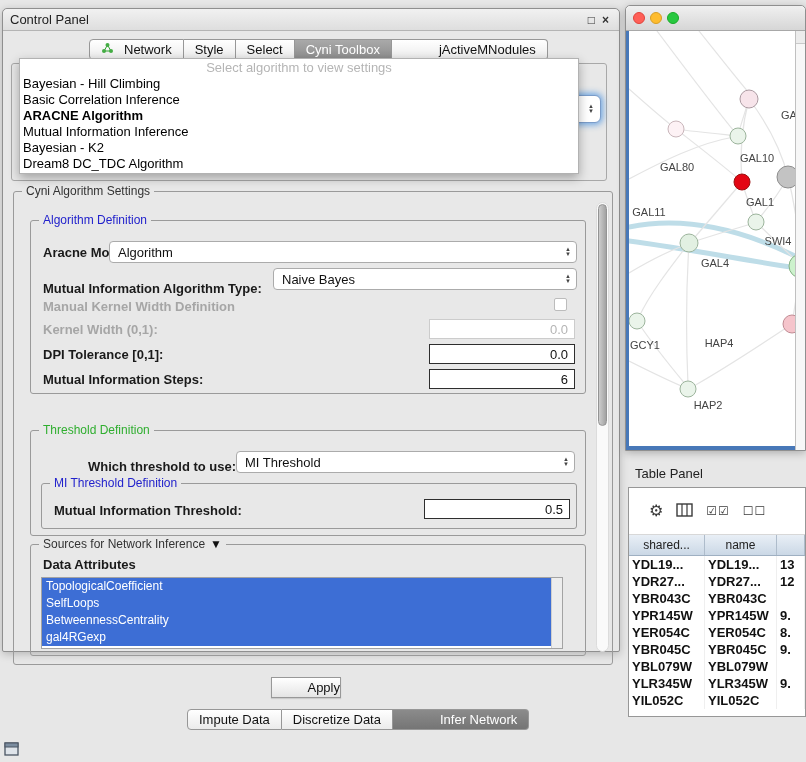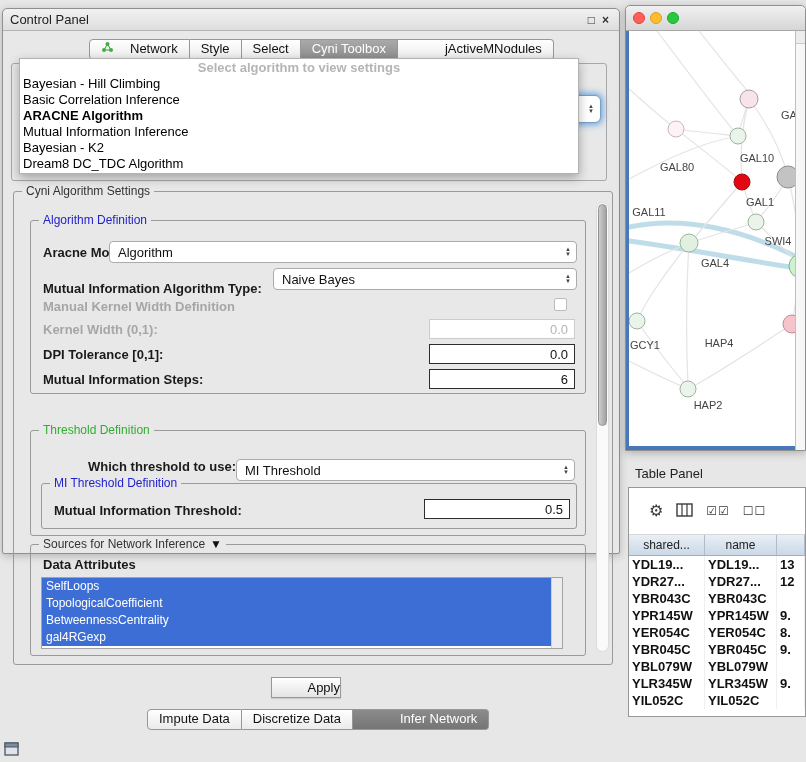--- a/index.html
+++ b/index.html
@@ -2,55 +2,55 @@
 <html><head>
 <meta charset="utf-8">
 <style>
   * { margin:0; padding:0; box-sizing:border-box; }
   html,body { width:806px; height:762px; }
   body { font-family:"Liberation Sans","DejaVu Sans",sans-serif; background:#e7e7e7; }
   #screen { position:relative; width:806px; height:762px; background:#e7e7e7; overflow:hidden; }
   .abs { position:absolute; }
 
   
-  .cp-window { left:2px; top:8px; width:618px; height:546px; background:#e8e8e8;
+  .cp-window { left:2px; top:8px; width:618px; height:644px; background:#e8e8e8;
                border:1px solid #8f8f8f; border-radius:5px 5px 2px 2px; box-shadow:0 2px 8px rgba(0,0,0,.22); }
   .cp-titlebar { position:absolute; left:0; top:0; right:0; height:22px;
                  background:linear-gradient(#f1f1f1,#dedede); border-bottom:1px solid #b4b4b4;
                  border-radius:5px 5px 0 0; }
   .cp-title { position:absolute; left:7px; top:3px; font-size:13px; color:#222; }
   .cp-win-icons { position:absolute; right:10px; top:2px; display:flex; gap:7px; color:#333; }
   .cp-win-icons span { font-size:12px; line-height:18px; cursor:default; }
   .icon-close { font-weight:bold; font-size:14px; }
 
   
   .cp-tabs { display:flex; }
   .tab { border:1px solid #979797; border-left:none; background:linear-gradient(#ffffff,#ebebeb);
-         padding:2px 11px; font-size:13px; color:#111; height:21px; line-height:16px; display:flex; align-items:flex-end; gap:16px; }
+         padding:2px 11px; font-size:13px; color:#111; height:21px; line-height:16px; display:flex; align-items:center; gap:10px; }
   .tab:first-child { border-left:1px solid #979797; border-radius:4px 0 0 4px; }
   .tab:last-child { border-radius:0 4px 4px 0;padding-left:47px; }
   .tab.active { background:linear-gradient(#a9a9a9,#8d8d8d); color:#fff; }
 
   
   .groupbox { position:absolute; border:1px solid #9a9a9a; border-radius:3px; }
   .gb-legend { position:absolute; top:-8px; left:8px; background:#e8e8e8; padding:0 4px;
                font-size:12px; color:#333; white-space:nowrap; display:flex; align-items:center; gap:5px; }
   .gb-legend.blue  { color:#2222cc; }
   .gb-legend.green { color:#2fae2f; }
 
   .hidden-group { left:8px; top:54px; width:596px; height:118px; border:1px solid #a8a8a8;
                   border-radius:3px; background:#e8e8e8; z-index:1; }
   .combo-fragment { left:560px; top:86px; width:38px; height:28px; background:#fff;
                     border:1px solid #7a9cc9; border-radius:6px; z-index:2;
                     box-shadow:0 0 6px 2px rgba(100,160,225,.9); display:flex; align-items:center; justify-content:flex-end; padding-right:4px; }
 
   
   .popup { left:16px; top:49px; width:560px; height:116px; background:#fff; border:1px solid #b2b2b2;
            box-shadow:0 4px 10px rgba(0,0,0,.3); z-index:5; padding-top:1px; }
-  .algo-placeholder { height:16px; line-height:16px; text-align:center; color:#b5b5b5; font-size:13px;font-weight:bold; }
+  .algo-placeholder { height:16px; line-height:16px; text-align:center; color:#b5b5b5; font-size:13px; }
   .algo-item { height:16px; line-height:16px; padding-left:3px; font-size:13px; color:#000; white-space:nowrap; }
   .algo-item.sel { font-weight:bold; }
 
   
   .lbl  { position:absolute; font-size:13px; font-weight:bold; color:#1a1a1a; white-space:nowrap; }
   .lbl.dim { color:#a6a6a6; }
   .plain { font-weight:normal; }
   .combo { position:absolute; height:22px; background:#fff; border:1px solid #ababab; border-radius:4px;
            display:flex; align-items:center; justify-content:space-between; padding:0 3px 0 8px; font-size:13px; color:#111; }
   .combo-arrows { display:flex; flex-direction:column; align-items:center; justify-content:center; color:#444; padding:0 2px; }
@@ -70,21 +70,21 @@
   
   .attr-list { position:absolute; background:#fff; border:1px solid #a3a3a3; overflow:hidden; }
   .attr-rows { position:absolute; left:0; top:0; right:11px; bottom:0; }
   .attr-row { height:17px; line-height:17px; background:#3d6ed5; color:#fff; font-size:12px; padding-left:4px; white-space:nowrap; overflow:hidden; }
   .attr-vscroll { position:absolute; right:0; top:0; bottom:0; width:11px; background:#ededed; border-left:1px solid #cfcfcf; }
 
   .apply-btn { position:absolute; width:70px; height:21px; border:1px solid #989898; border-radius:0;
                background:linear-gradient(#ffffff,#e4e4e4); font-size:13px; color:#111;
                display:flex; align-items:center; justify-content:flex-end; box-shadow:0 1px 1px rgba(0,0,0,.12); }
 
-  .bottom-tabs { display:flex; }
+  .bottom-tabs { display:flex;margin-left:40px; }
   .bottom-tabs .tab.active { background:linear-gradient(#8b8b8b,#757575); color:#fff; }
 
   
   .net-window { left:625px; top:5px; width:181px; height:446px; background:#fff;
                 border:1px solid #8f8f8f; border-radius:5px 5px 0 0; box-shadow:0 2px 8px rgba(0,0,0,.25); }
   .net-titlebar { position:absolute; left:0; top:0; right:0; height:25px;
                   background:linear-gradient(#f0f0f0,#d6d6d6); border-bottom:1px solid #a8a8a8;
                   border-radius:5px 5px 0 0; display:flex; align-items:center; padding-left:7px; gap:5px; }
   .light { width:12px; height:12px; border-radius:50%; display:inline-block; }
   .light.red    { background:#ff5f57; border:1px solid #df443c; }
@@ -221,21 +221,21 @@
         <div class="field" style="left:398px;top:148px;width:146px">
           <span>6</span>
         </div>
       </div>
 
 
       <div class="groupbox" style="left:16px;top:238px;width:556px;height:106px">
         <span class="gb-legend green">Threshold Definition</span>
 
         <span class="lbl" style="left:57px;top:28px">Which threshold to use:</span>
-        <div class="combo" style="left:205px;top:28px;width:339px">
+        <div class="combo" style="left:205px;top:20px;width:339px">
           <span>MI Threshold</span>
           <span class="combo-arrows">
               <i>▲</i>
               <i>▼</i>
             </span>
         </div>
 
         <div class="groupbox" style="left:10px;top:52px;width:536px;height:46px">
           <span class="gb-legend blue">MI Threshold Definition</span>
           <span class="lbl" style="left:12px;top:19px">Mutual Information Threshold:</span>
@@ -248,22 +248,22 @@
       <div class="groupbox" style="left:16px;top:352px;width:556px;height:112px">
         <span class="gb-legend">
           <span>Sources for Network Inference</span>
           <span class="arrow-glyph">▼</span>
         </span>
 
         <span class="lbl" style="left:12px;top:12px">Data Attributes</span>
 
         <div class="attr-list" style="left:10px;top:32px;width:522px;height:72px">
           <div class="attr-rows">
+              <div class="attr-row">TopologicalCoefficient</div>
               <div class="attr-row">SelfLoops</div>
-              <div class="attr-row">TopologicalCoefficient</div>
               <div class="attr-row">BetweennessCentrality</div>
               <div class="attr-row">gal4RGexp</div>
             </div>
           <div class="attr-vscroll"></div>
         </div>
       </div>
     </div>
 
     <div class="apply-btn" style="left:268px;top:668px">
       <span>Apply</span>

